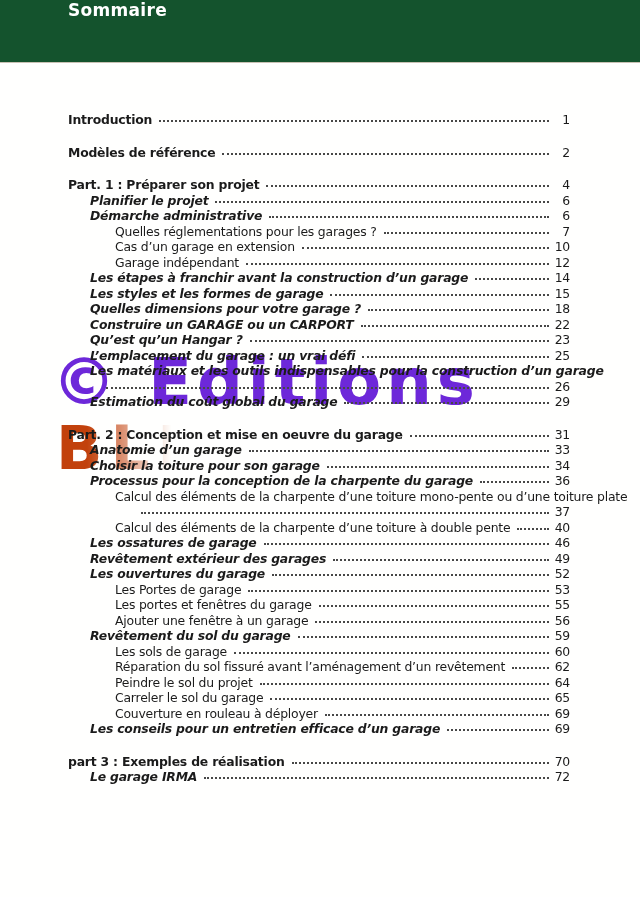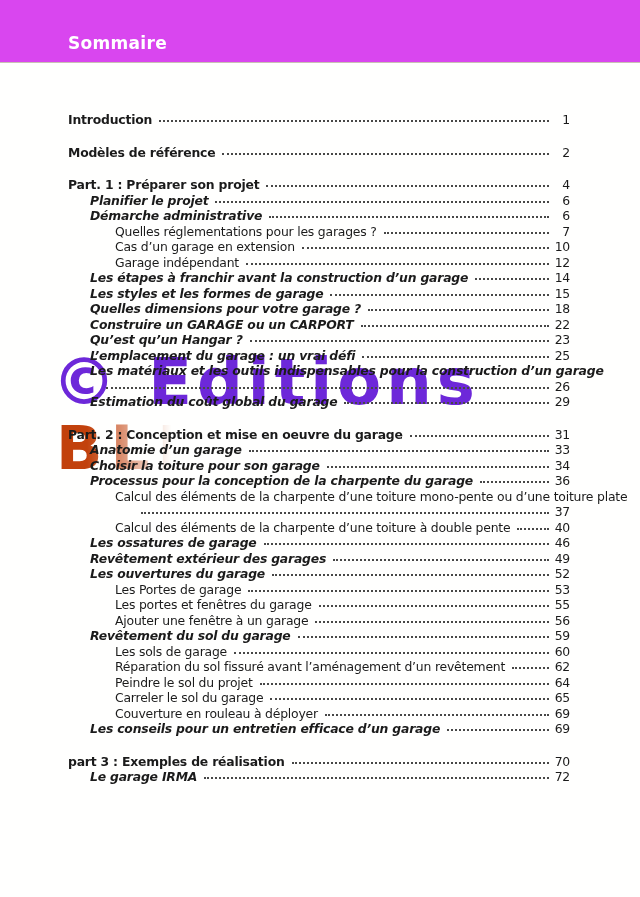--- a/index.html
+++ b/index.html
@@ -5,22 +5,22 @@
   html,body{margin:0;padding:0;}
   body{
     width:640px;height:897px;overflow:hidden;background:#ffffff;
     font-family:"DejaVu Sans","Liberation Sans",sans-serif;
     color:#1b1b1b;
   }
   .page{position:relative;width:640px;height:897px;background:#fffffe;}
 
   
   .header{
-    height:62px;background:#d946ef;
-    display:flex;align-items:flex-end;
+    height:62px;background:#14532d;
+    display:flex;
     box-shadow:0 1px 0 #c9c1b4;
   }
   .header .title{
     margin:0 0 9px 68px;color:#ffffff;
     font-size:17px;font-weight:bold;letter-spacing:.3px;
   }
 
   
   .watermark{position:absolute;inset:0;z-index:0;overflow:hidden;pointer-events:none;}
   .wm1{

